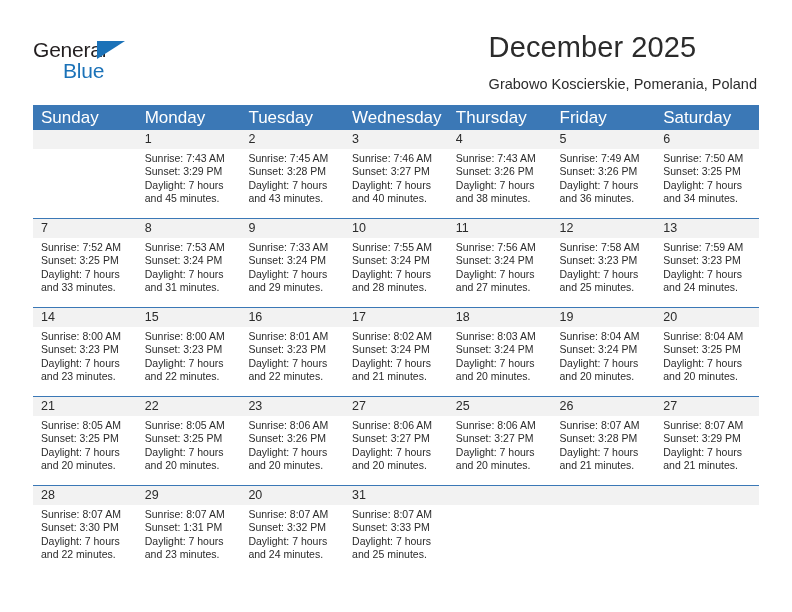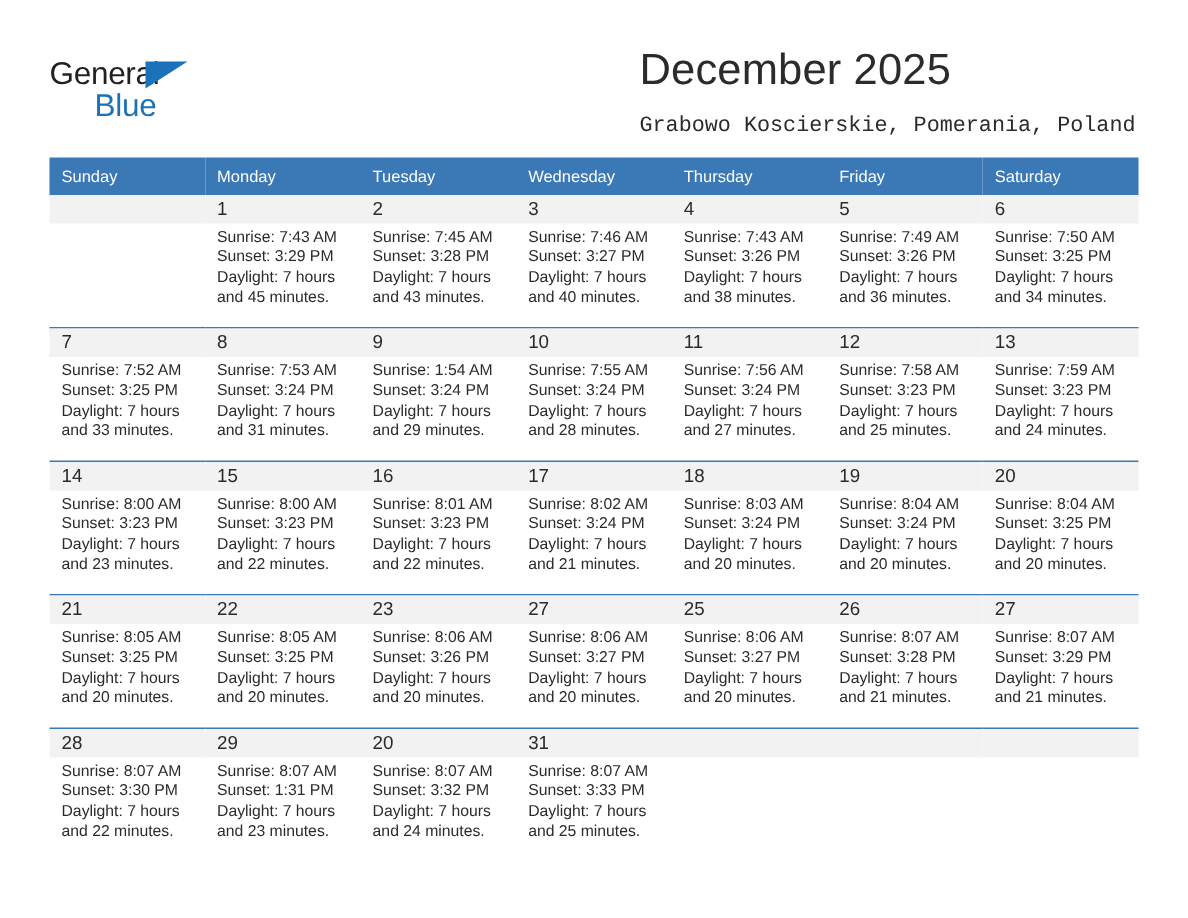--- a/index.html
+++ b/index.html
@@ -79,36 +79,35 @@
     letter-spacing: 0.1px;
     white-space: nowrap;
   }
   .location-title {
     font-size: 14.5px;
     font-weight: normal;
     color: #2b2b2b;
     line-height: 20px;
     margin-top: 10px;
     white-space: nowrap;
-    font-family: Liberation Mono, monospace;
   }
 
   
   .calendar {
     position: absolute;
     left: 33px;
     top: 105px;
     width: 726px;
     border-collapse: collapse;
     table-layout: fixed;
   }
   .calendar th {
     background: #3b78b6;
     color: #ffffff;
-    font-size: 11px;
+    font-size: 17px;
     font-weight: normal;
     text-align: left;
     padding: 4px 0 4px 8px;
     height: 17px;
     line-height: 14px;
     border: none;
   }
   .calendar td {
     width: 103.7px;
     vertical-align: top;
@@ -274,21 +273,21 @@
                 <div>Sunset: 3:24 PM</div>
                 <div>Daylight: 7 hours</div>
                 <div>and 31 minutes.</div>
               </div>
             </div>
           </td>
           <td>
             <div class="daycell">
               <div class="daynum-band">9</div>
               <div class="info">
-                <div>Sunrise: 1:54 AM</div>
+                <div>Sunrise: 7:33 AM</div>
                 <div>Sunset: 3:24 PM</div>
                 <div>Daylight: 7 hours</div>
                 <div>and 29 minutes.</div>
               </div>
             </div>
           </td>
           <td>
             <div class="daycell">
               <div class="daynum-band">10</div>
               <div class="info">

